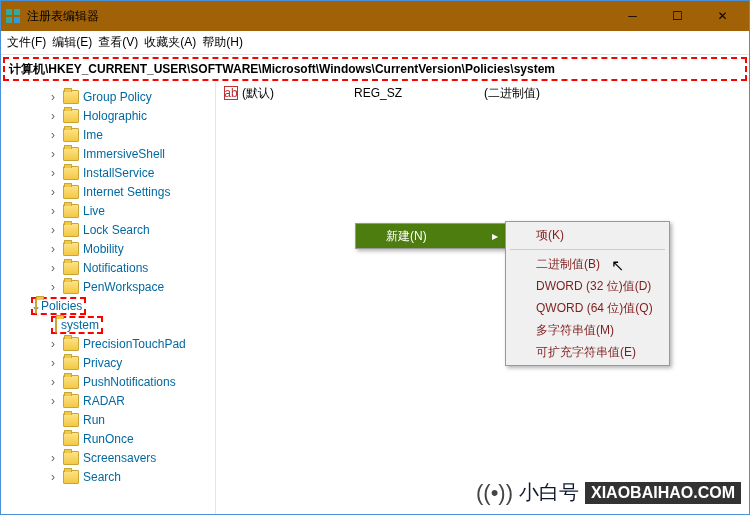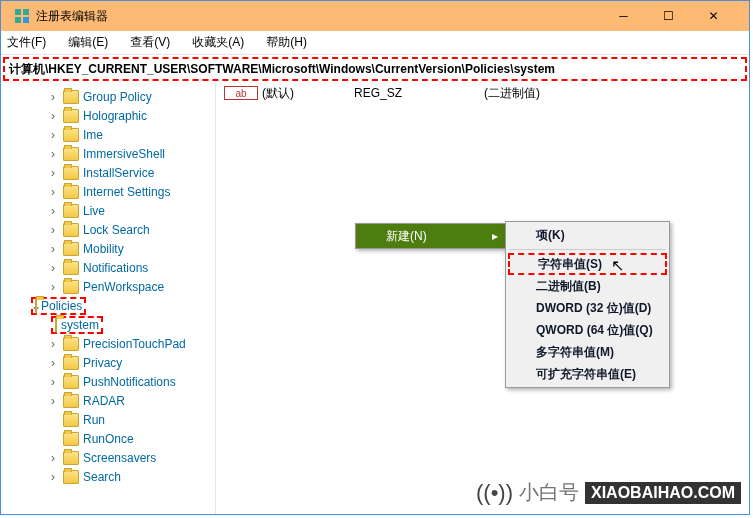--- a/index.html
+++ b/index.html
@@ -1,24 +1,24 @@
 <!DOCTYPE html>
 <html><head>
 <meta charset="utf-8">
 <style>
 * { margin: 0; padding: 0; box-sizing: border-box; font-family: "Microsoft YaHei", sans-serif; font-size: 12px; }
 body { width: 753px; height: 518px; background: #fff; position: relative; overflow: hidden; }
 .window { width: 750px; height: 515px; border: 1px solid #4a90d9; position: relative; background: #fff; }
-.titlebar { height: 30px; background: #fdba74; display: flex; align-items: center; padding: 0 13px; }
+.titlebar { height: 30px; background: #a16207; display: flex; align-items: center; padding: 0 4px; }
 .app-icon { width: 16px; height: 16px; margin-right: 6px; }
 .title { flex: 1; color: #000; }
 .win-controls { display: flex; }
 .win-btn { width: 45px; height: 29px; display: flex; align-items: center; justify-content: center; color: #000; }
 .win-btn.close { width: 45px; }
-.menubar { height: 24px; display: flex; align-items: center; padding: 0 6px; gap: 22px; border-bottom: 1px solid #e5e5e5; }
+.menubar { height: 24px; display: flex; align-items: center; padding: 0 6px; gap: 6px; border-bottom: 1px solid #e5e5e5; }
 .menu-item { color: #000; cursor: default; }
 .addressbar { height: 24px; display: flex; align-items: center; border: 2px dashed red; margin: 2px; padding: 0 4px; background: #fff; font-weight: bold; }
 .content { display: flex; height: calc(100% - 82px); }
 .tree-panel { width: 215px; border-right: 1px solid #e5e5e5; overflow: hidden; padding-top: 4px; }
 .tree-item { display: flex; align-items: center; height: 19px; padding-left: 50px; white-space: nowrap; }
 .tree-item.expanded { padding-left: 12px; }
 .tree-item.nested { }
 .tree-item .chevron { width: 12px; display: inline-block; color: #666; }
 .folder-icon { width: 16px; height: 14px; background: linear-gradient(#fce38a, #f4c842); border: 1px solid #c9a633; border-radius: 1px; margin-right: 4px; position: relative; }
 .folder-icon::before { content: ''; position: absolute; top: -3px; left: 0; width: 6px; height: 3px; background: #f4c842; border: 1px solid #c9a633; border-bottom: none; border-radius: 1px 1px 0 0; }
@@ -28,32 +28,32 @@
 .col-headers { display: flex; height: 24px; border-bottom: 1px solid #e5e5e5; }
 .col-h { padding: 4px 8px; border-right: 1px solid #e5e5e5; }
 .col-h.name { width: 130px; }
 .col-h.type { width: 130px; }
 .col-h.data { flex: 1; }
 .row { display: flex; height: 20px; align-items: center; }
 .row .cell { padding: 0 8px; }
 .row .cell.name { width: 130px; display: flex; align-items: center; }
 .row .cell.type { width: 130px; }
 .row .cell.data { flex: 1; }
-.str-icon { width: 34px; height: 14px; background: #fff; border: 1px solid #b33; margin-right: 4px; display: flex; align-items: center; justify-content: center; font-size: 10px; color: #b33; }
+.str-icon { width: 14px; height: 14px; background: #fff; border: 1px solid #b33; margin-right: 4px; display: flex; align-items: center; justify-content: center; font-size: 12px; color: #b33; }
 .context-menu1 { position: absolute; left: 354px; top: 222px; background: #f0f0f0; border: 1px solid #999; box-shadow: 2px 2px 4px rgba(0,0,0,0.3); }
 .ctx-item1 { width: 150px; height: 24px; display: flex; align-items: center; padding: 0 20px 0 30px; background: #4d7c0f; color: #fff; position: relative; }
 .ctx-item1::after { content: '▸'; position: absolute; right: 8px; }
 .context-menu2 { position: absolute; left: 504px; top: 220px; width: 165px; background: #f0f0f0; border: 1px solid #999; box-shadow: 2px 2px 4px rgba(0,0,0,0.3); padding: 2px; }
-.ctx-item2 { height: 22px; display: flex; align-items: center; padding: 0 12px 0 28px; color: #0f172a; font-weight: bold; }
+.ctx-item2 { height: 22px; display: flex; align-items: center; padding: 0 12px 0 28px; color: #7f1d1d; }
 .ctx-item2.hl { border: 2px dashed red; }
 .sep { height: 1px; background: #ccc; margin: 3px 2px; }
 .cursor { position: absolute; left: 610px; top: 255px; font-size: 16px; z-index: 100; }
 .brand { position: absolute; right: 8px; bottom: 8px; display: flex; align-items: center; gap: 6px; }
 .brand-logo { font-size: 22px; color: #444; }
-.brand-text1 { font-size: 20px; color: #737373; }
+.brand-text1 { font-size: 20px; color: #0f172a; }
 .brand-text2 { font-size: 16px; color: #222; background: #333; color: #fff; padding: 2px 6px; font-weight: bold; }
 </style>
 </head>
 <body>
 
 <div class="window">
   <div class="titlebar">
     <svg class="app-icon" viewBox="0 0 16 16">
         <rect x="1" y="1" width="6" height="6" fill="#3a9"></rect>
         <rect x="9" y="1" width="6" height="6" fill="#3a9"></rect>
@@ -200,21 +200,20 @@
 
   <div class="context-menu1">
     <div class="ctx-item1">
         <span>新建(N)</span>
       </div>
   </div>
 
   <div class="context-menu2">
     <div class="ctx-item2">项(K)</div>
     <div class="sep"></div>
-    <div class="ctx-item2 hl">字符串值(S)</div>
     <div class="ctx-item2">二进制值(B)</div>
     <div class="ctx-item2">DWORD (32 位)值(D)</div>
     <div class="ctx-item2">QWORD (64 位)值(Q)</div>
     <div class="ctx-item2">多字符串值(M)</div>
     <div class="ctx-item2">可扩充字符串值(E)</div>
   </div>
 
   <span class="cursor">↖</span>
 
   <div class="brand">

